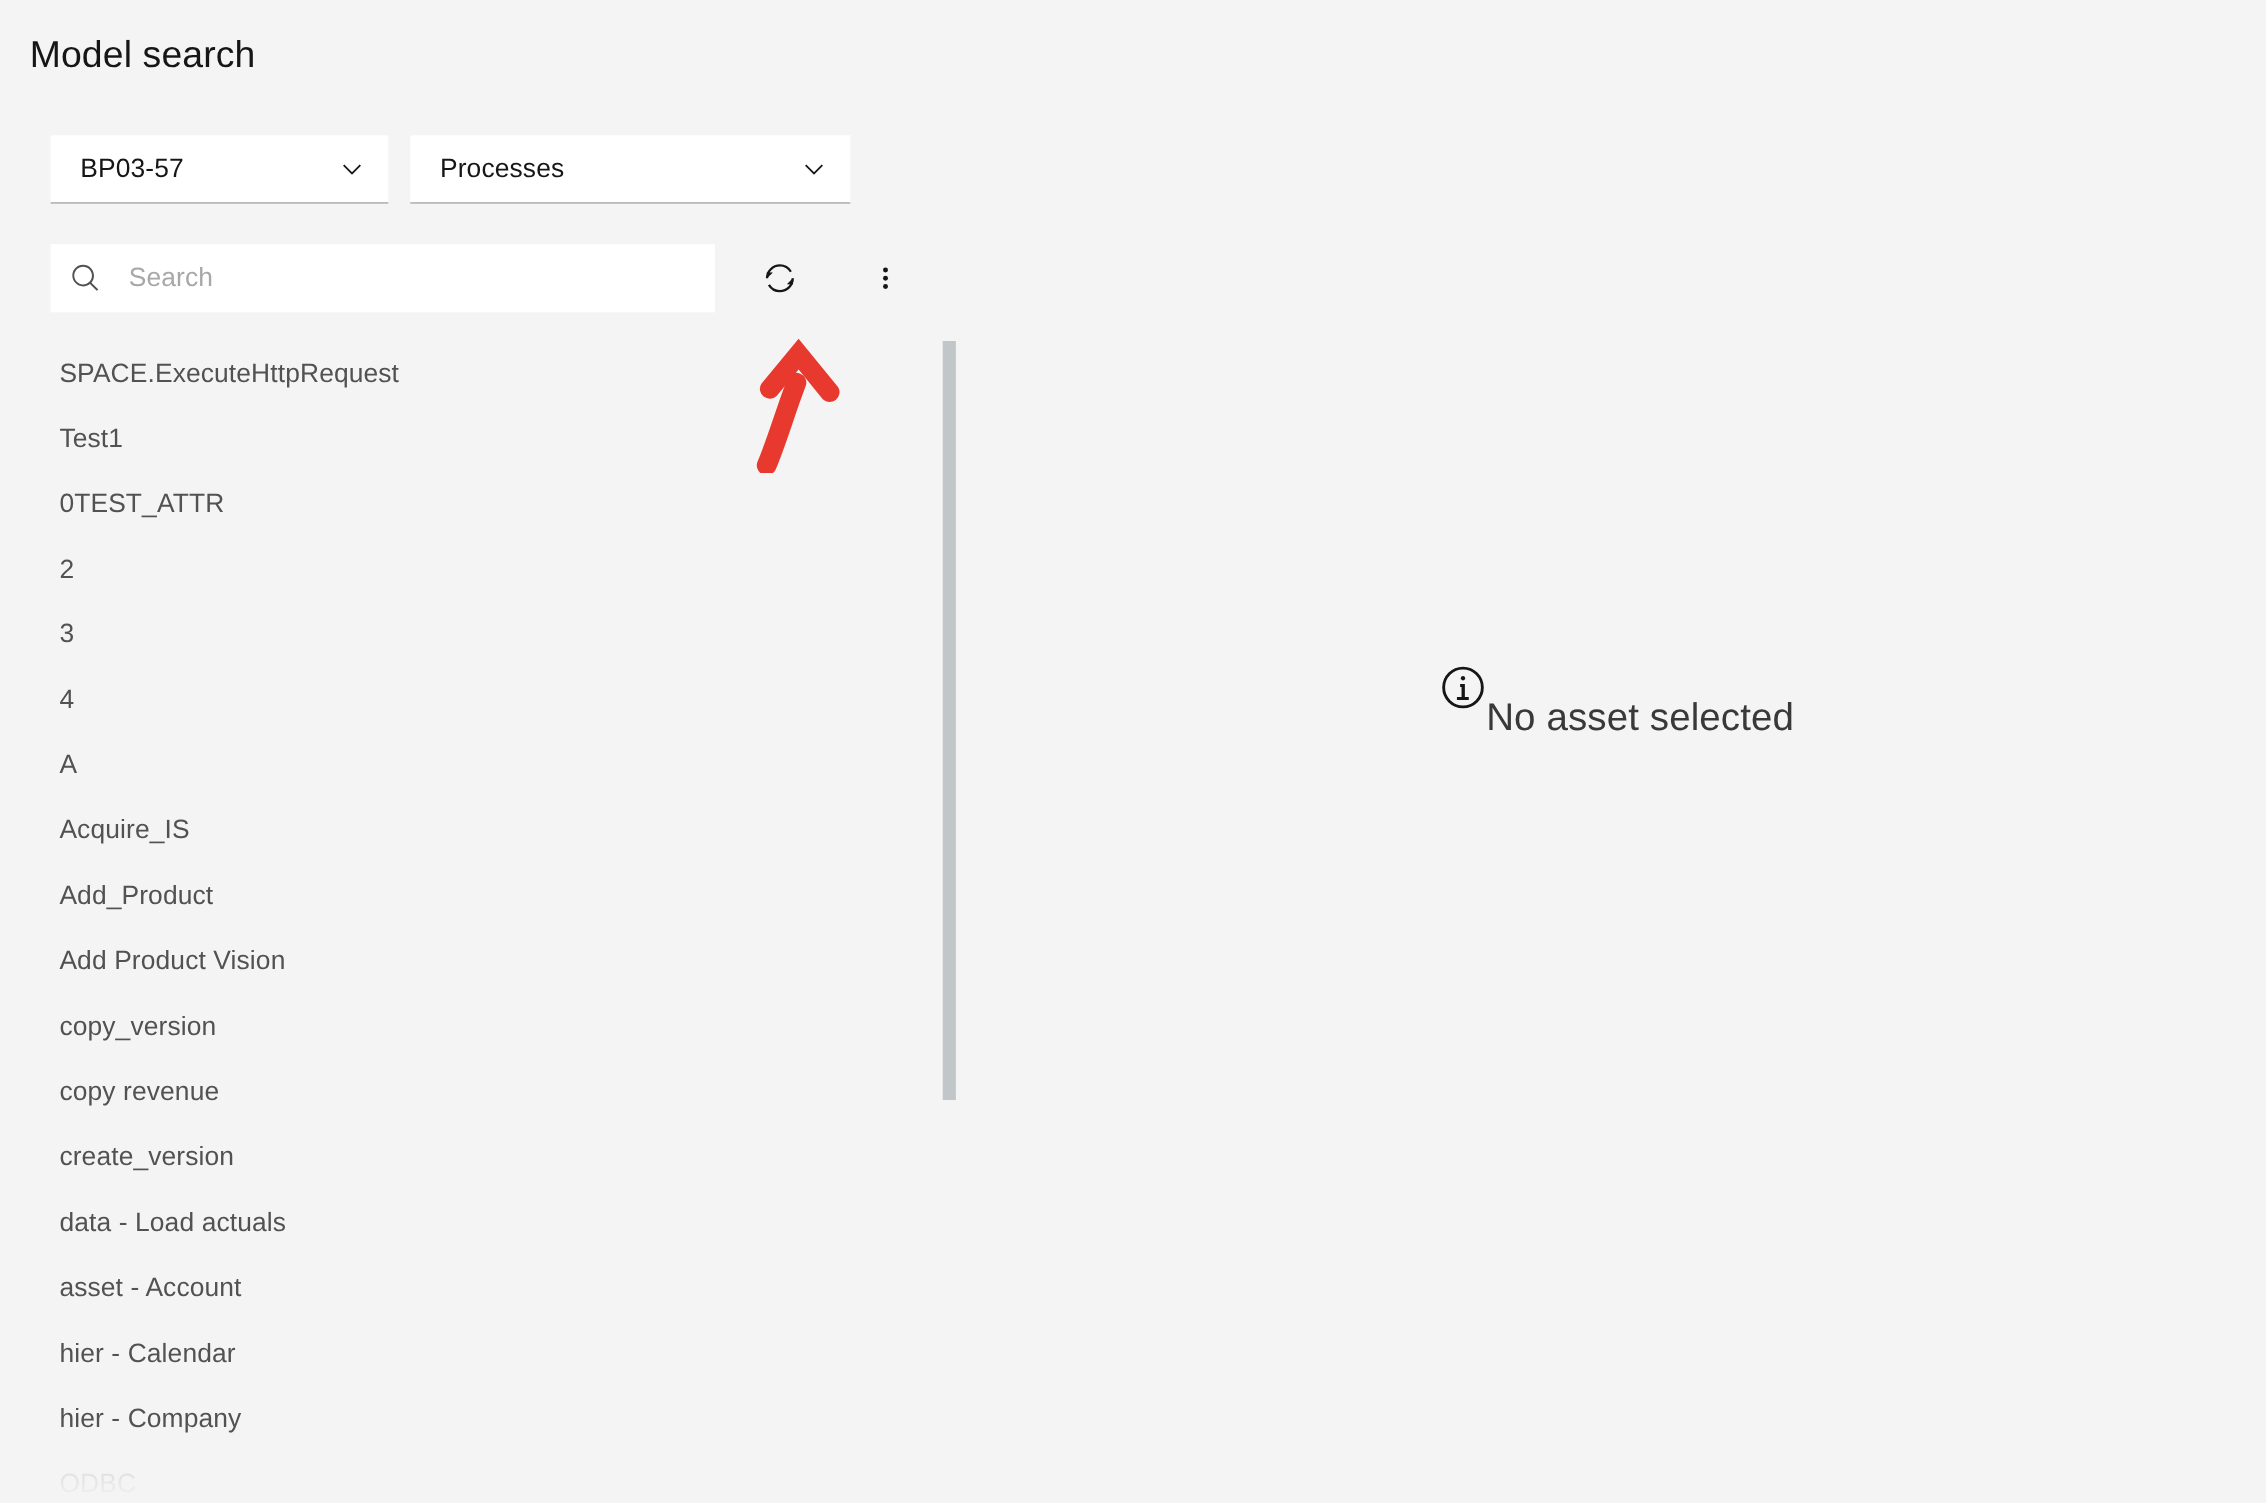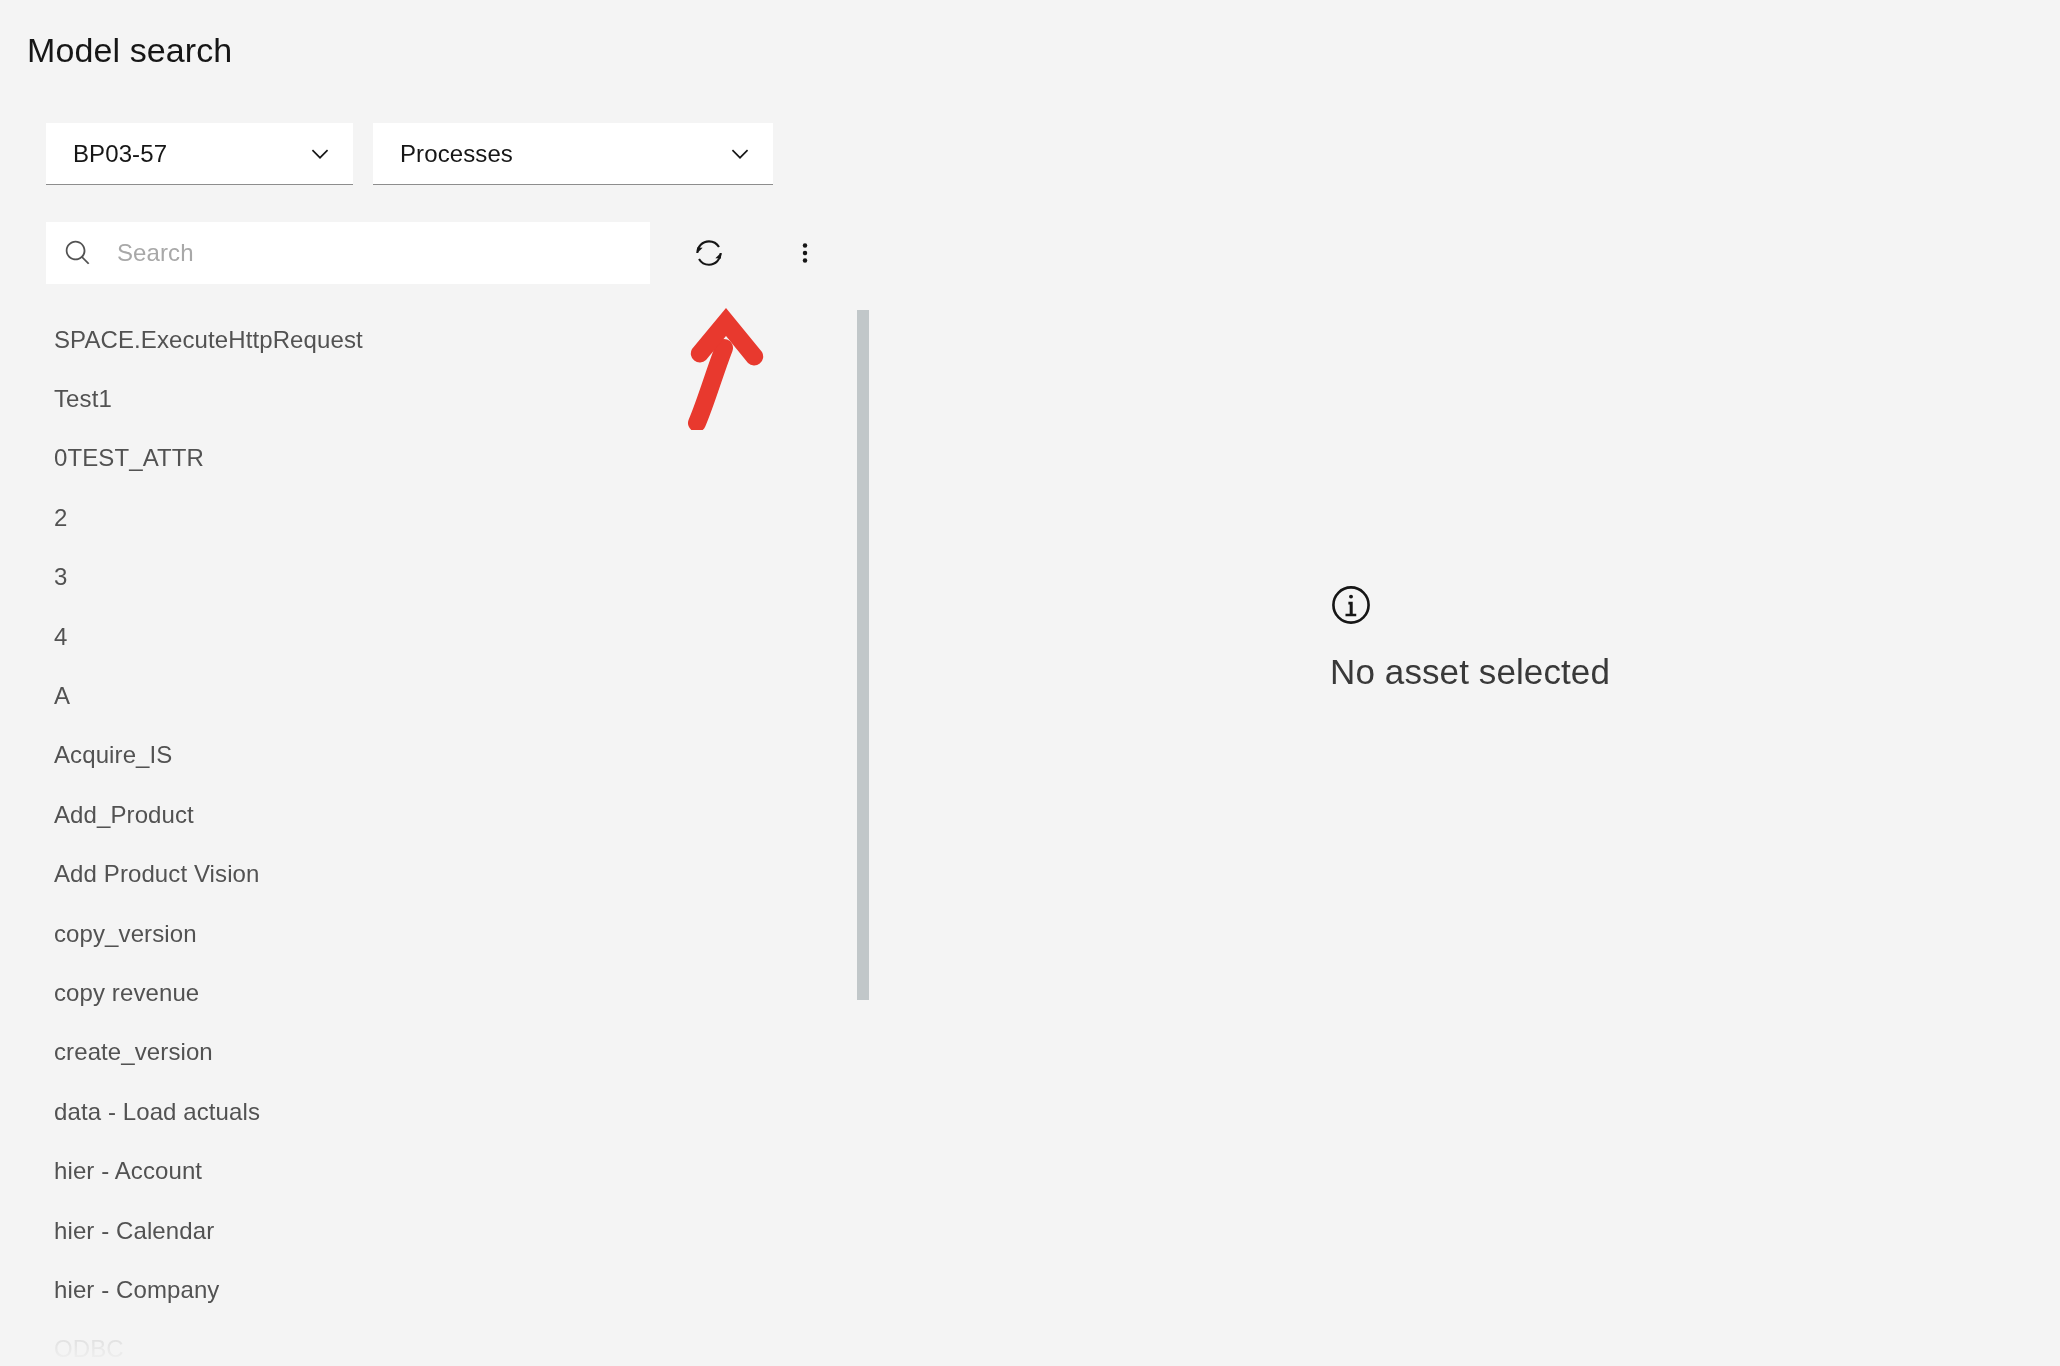--- a/index.html
+++ b/index.html
@@ -202,22 +202,22 @@
     width: 1180px;
     height: 1366px;
     background: #f4f4f4;
     display: flex;
     align-items: center;
     justify-content: center;
   }
 
   #empty-state {
     display: flex;
-    flex-direction: column;
-    align-items: flex-start;
+    flex-direction: row;
+    align-items: flex-end;
     margin-top: -90px;
   }
 
   #empty-state-icon { margin-bottom: 22px; }
 
   #empty-state-text {
     font-size: 35px;
     color: #393939;
     letter-spacing: 0.1px;
     font-weight: 400;
@@ -308,21 +308,21 @@
     <div class="list-item">3</div>
     <div class="list-item">4</div>
     <div class="list-item">A</div>
     <div class="list-item">Acquire_IS</div>
     <div class="list-item">Add_Product</div>
     <div class="list-item">Add Product Vision</div>
     <div class="list-item">copy_version</div>
     <div class="list-item">copy revenue</div>
     <div class="list-item">create_version</div>
     <div class="list-item">data - Load actuals</div>
-    <div class="list-item">hier - Account</div>
+    <div class="list-item">asset - Account</div>
     <div class="list-item">hier - Calendar</div>
     <div class="list-item">hier - Company</div>
     <div class="list-item">ODBC</div>
   </div>
 
   <div id="list-fade"></div>
 
   <div id="list-scrollbar-track">
     <div id="list-scrollbar-thumb"></div>
   </div>

